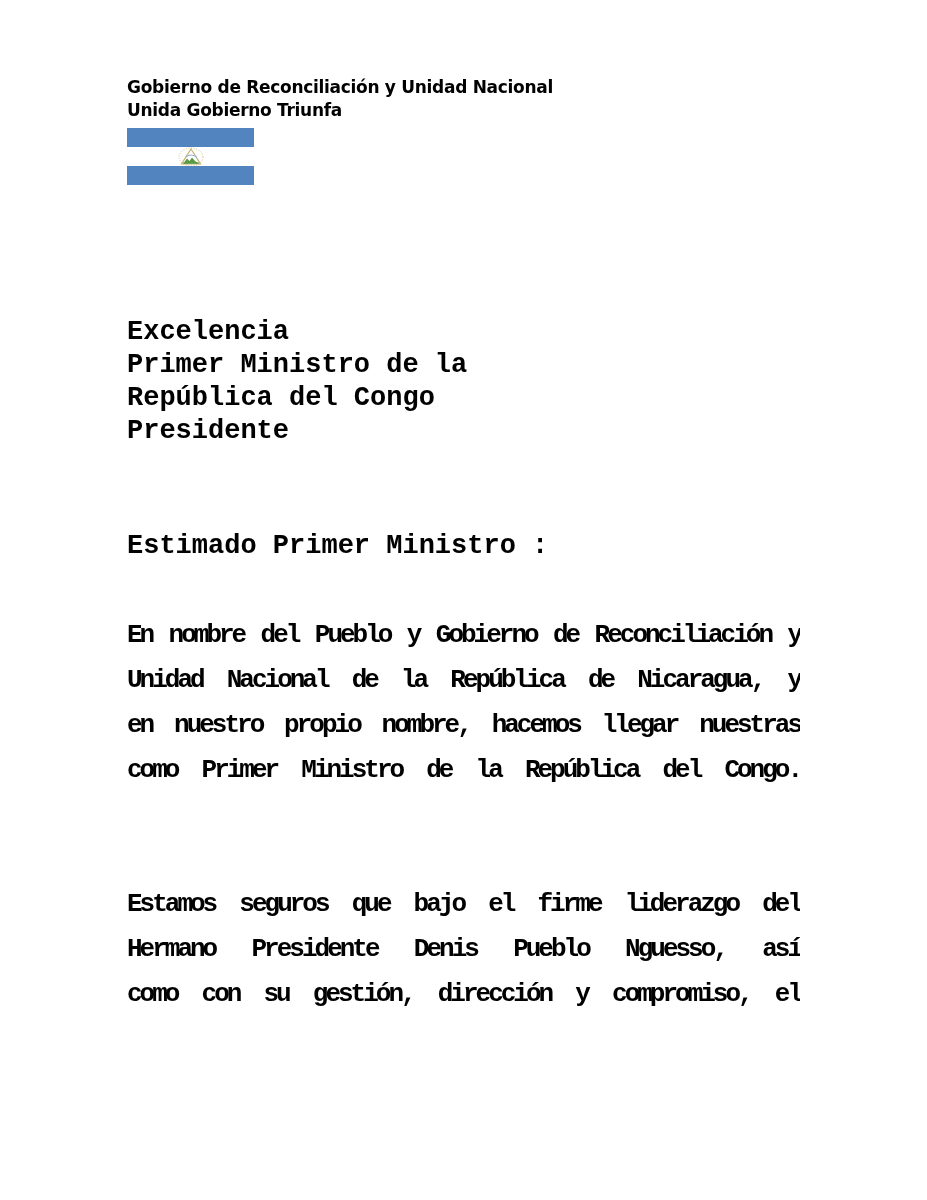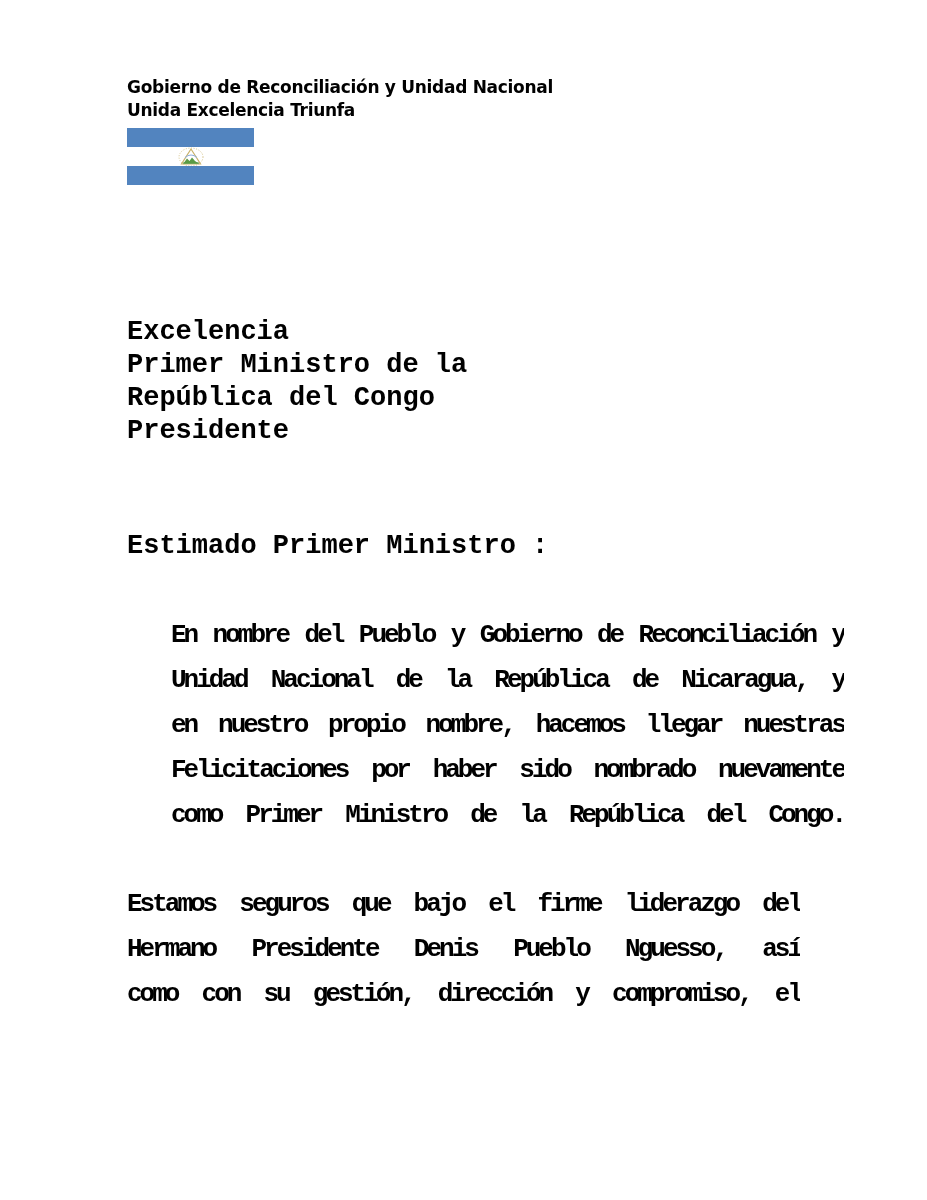--- a/index.html
+++ b/index.html
@@ -95,31 +95,31 @@
   }
   .body-para .jline {
     line-height: 45px;
     height: 45px;
     text-align: justify;
     text-align-last: justify;
     -moz-text-align-last: justify;
     white-space: nowrap;
     overflow: hidden;
   }
-  .para1 { top: 613px; margin-left: 44px; }
+  .para1 { top: 613px; }
   .para2 { top: 882px; }
 </style>
 </head>
 <body>
 
 <div class="page">
 
   <div class="header-text">
     <div>Gobierno de Reconciliación y Unidad Nacional</div>
-    <div>Unida Excelencia Triunfa</div>
+    <div>Unida Gobierno Triunfa</div>
   </div>
 
   <div class="flag">
     <div class="stripe blue"></div>
     <div class="stripe white">
       <svg class="emblem" width="26" height="20" viewBox="0 0 26 20">
         <ellipse cx="13" cy="10" rx="12" ry="9" fill="none" stroke="#c9b26a" stroke-width="0.8" stroke-dasharray="1 1.6"></ellipse>
         <polygon points="13,2 3.5,17 22.5,17" fill="#ffffff" stroke="#c9b26a" stroke-width="1.2"></polygon>
         <path d="M5.5,16.2 L9,11.5 L11.5,14 L14,10.5 L17,14 L20.5,16.2 Z" fill="#5a9a45"></path>
         <rect x="5.2" y="15.4" width="15.6" height="1.4" fill="#5a9a45"></rect>
@@ -136,21 +136,20 @@
     <div>República del Congo</div>
     <div>Presidente</div>
   </div>
 
   <div class="salutation">Estimado Primer Ministro :</div>
 
   <div class="body-para para1">
     <div class="jline">En nombre del Pueblo y Gobierno de Reconciliación y</div>
     <div class="jline">Unidad Nacional de la República de Nicaragua, y</div>
     <div class="jline">en nuestro propio nombre, hacemos llegar nuestras</div>
-    <div class="jline">Felicitaciones por haber sido nombrado nuevamente</div>
     <div class="jline">como Primer Ministro de la República del Congo.</div>
   </div>
 
   <div class="body-para para2">
     <div class="jline">Estamos seguros que bajo el firme liderazgo del</div>
     <div class="jline">Hermano Presidente Denis Pueblo Nguesso, así</div>
     <div class="jline">como con su gestión, dirección y compromiso, el</div>
   </div>
 
 </div>

